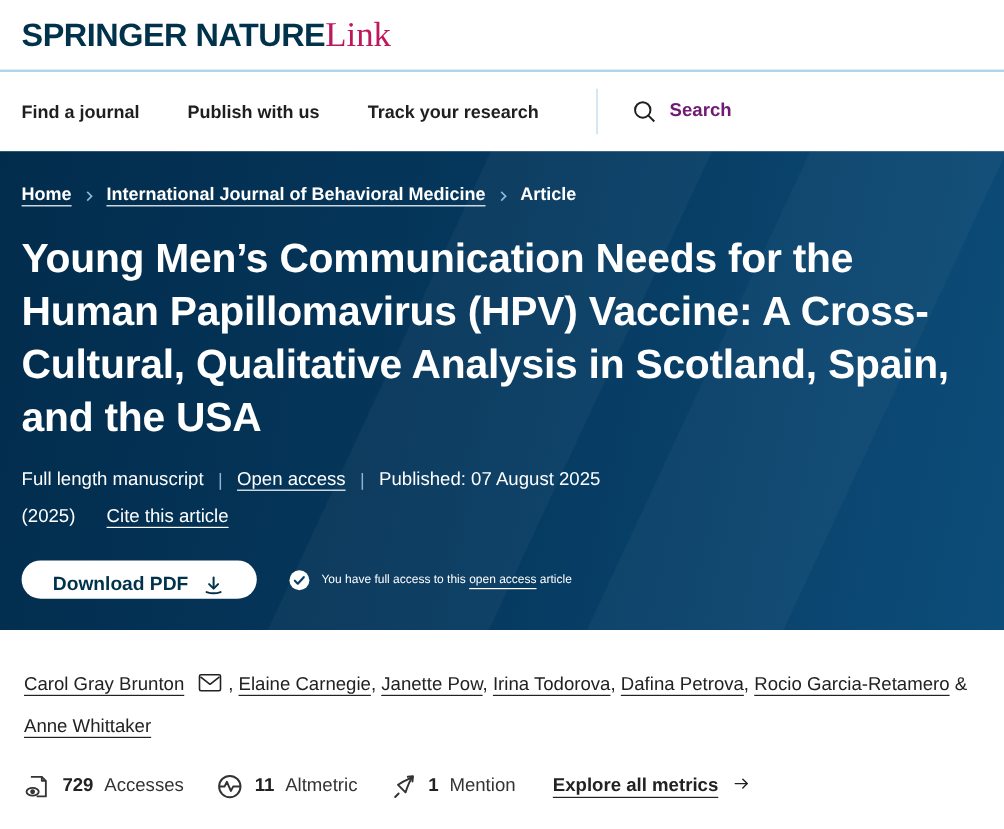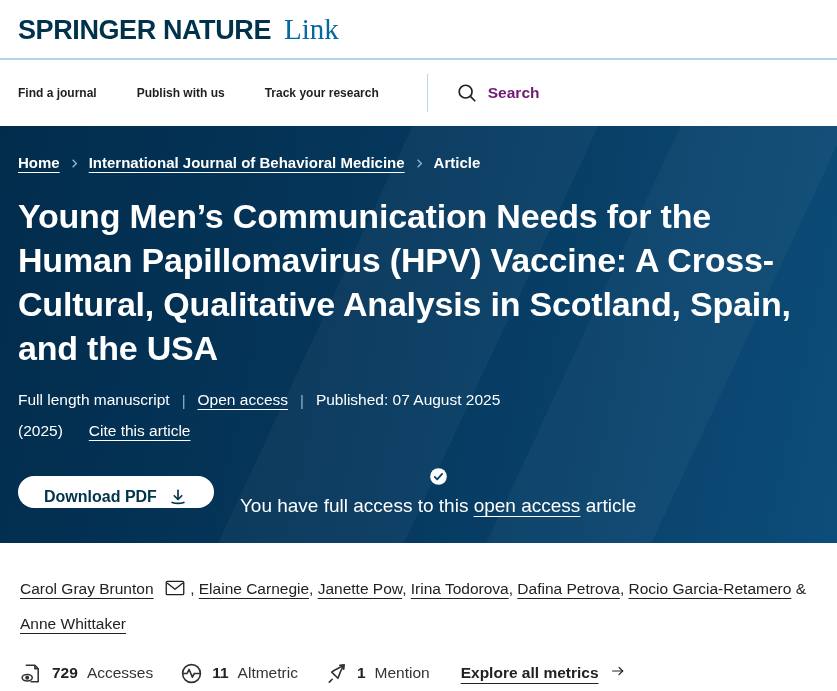--- a/index.html
+++ b/index.html
@@ -19,35 +19,35 @@
   .logo-primary {
     font-weight: 800;
     font-size: 27px;
     letter-spacing: -0.4px;
     color: #01324b;
   }
   .logo-secondary {
     font-family: "Liberation Serif", "DejaVu Serif", serif;
     font-weight: 400;
     font-size: 29px;
-    color: #0369a1;
-    margin-left: 13px;
+    color: #be185d;
+    margin-left: 0;
   }
 
   
   .main-nav {
     height: 66px;
     display: flex;
     align-items: center;
     padding: 0 18px;
     background: #fff;
   }
   .nav-item {
     font-weight: 700;
-    font-size: 12px;
+    font-size: 15px;
     color: #1f1f1f;
     text-decoration: none;
     margin-right: 40px;
     cursor: pointer;
   }
   .nav-divider {
     width: 1px;
     height: 38px;
     background: #b9d9ea;
     margin: 0 28px 0 8px;
@@ -115,21 +115,21 @@
     color: #01324b;
     border: none;
     border-radius: 26px;
     padding: 11px 26px 1px;
     font-family: inherit;
     font-size: 16px;
     font-weight: 700;
     cursor: pointer;
   }
   .download-btn svg { display: block; }
-  .access-note { display: flex; align-items: center; gap: 9px; font-size: 19px; color: #fff; flex-direction: column; }
+  .access-note { display: flex; align-items: center; gap: 9px; font-size: 10px; color: #fff; }
   .access-note svg { display: block; flex: none; }
 
   
   .article-info { padding: 30px 20px 0; background: #fff; }
   .author-list { font-size: 15.5px; line-height: 2.1; color: #222; max-width: 800px; }
   .author-link {
     color: #222;
     text-decoration: underline;
     text-underline-offset: 4px;
     text-decoration-thickness: 1px;

